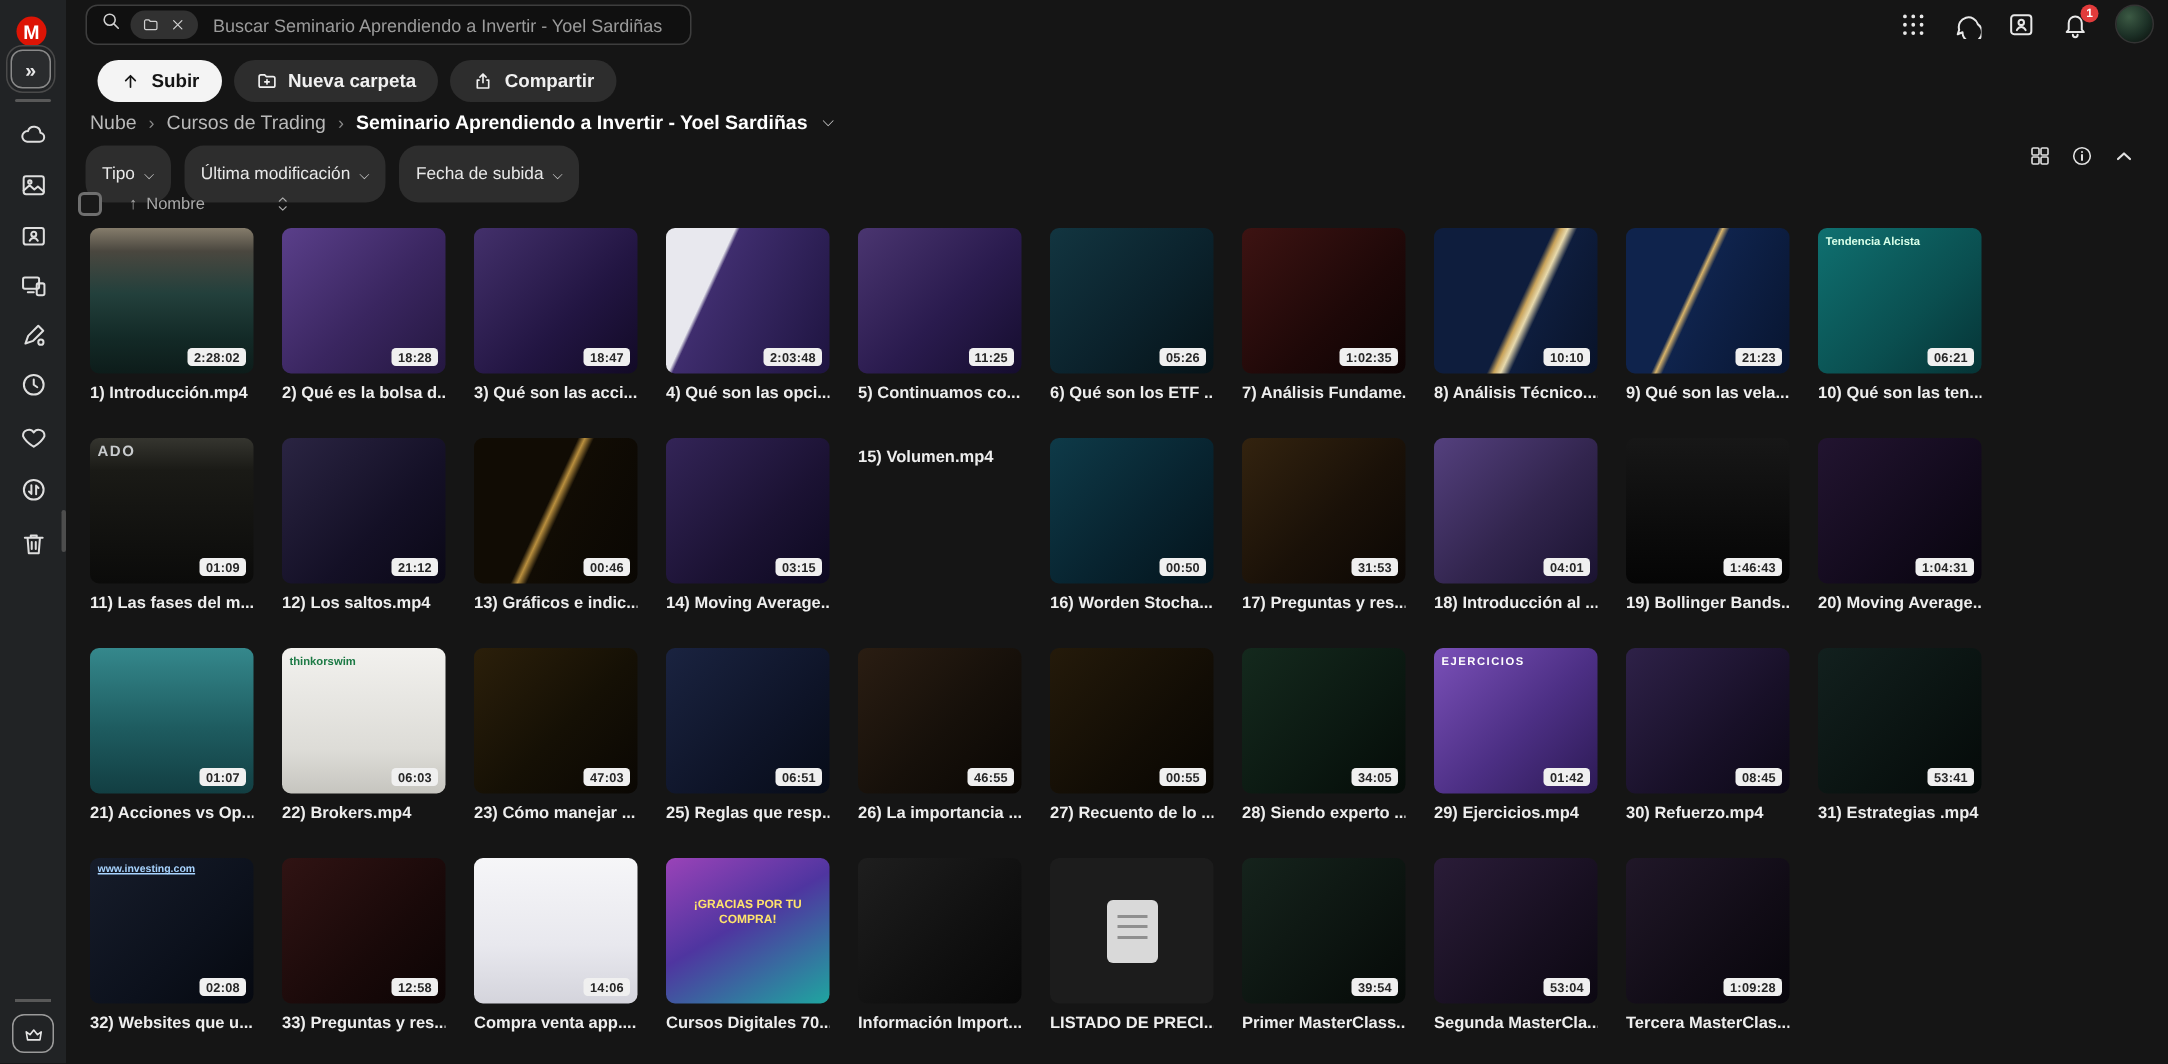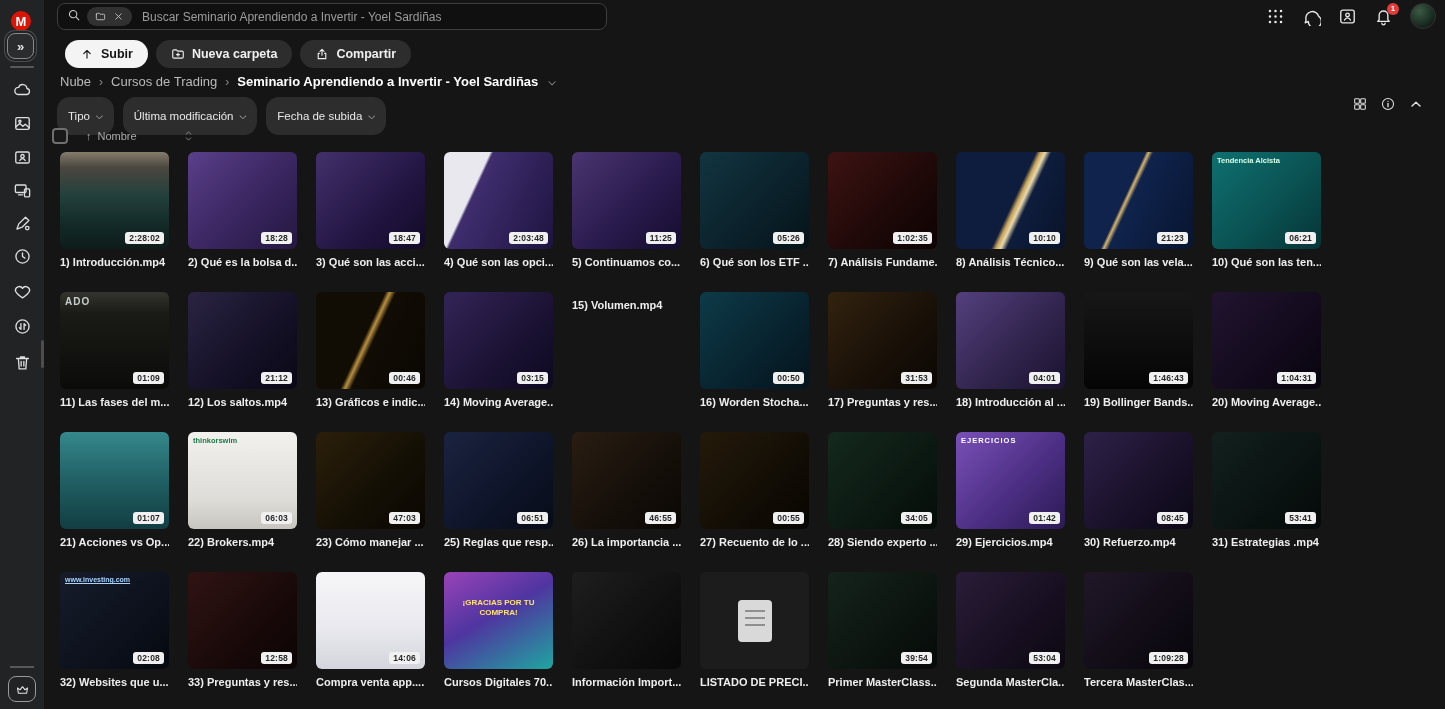--- a/index.html
+++ b/index.html
@@ -16,21 +16,21 @@
   .rail .rule { position:absolute; left:10px; width:24px; height:2px; background:#585858; border-radius:1px; }
   .side-btn { position:absolute; left:8px; width:28px; height:26px; display:flex; align-items:center; justify-content:center; }
   .side-btn svg { width:19px; height:19px; stroke:#dedede; fill:none; stroke-width:1.7; stroke-linecap:round; stroke-linejoin:round; }
   .resize-handle { position:absolute; left:41px; top:340px; width:3px; height:28px; border-radius:2px; background:#4d4d4d; }
   .crown-rule { position:absolute; left:10px; top:666px; width:24px; height:2px; background:#585858; }
   .crown-btn { position:absolute; left:8px; top:676px; width:28px; height:26px; border:1.5px solid #9a9a9a; border-radius:8px;
     display:flex; align-items:center; justify-content:center; }
   .crown-btn svg { width:15px; height:15px; stroke:#e5e5e5; fill:none; stroke-width:1.7; stroke-linejoin:round; }
 
   
-  .searchbox { position:absolute; left:57px; top:3px; width:550px; height:27px; background:#101010;
+  .searchbox { position:absolute; left:57px; top:3px; width:404px; height:27px; background:#101010;
     border:1px solid #3e3e3e; border-radius:8px; display:flex; align-items:center;justify-content:center; }
   .searchbox .mag { margin-left:9px; }
   .searchbox .mag svg, .chip svg { stroke:#cfcfcf; fill:none; stroke-width:1.8; stroke-linecap:round; }
   .searchbox .mag svg { width:14px; height:14px; }
   .chip { margin-left:6px; height:19px; background:#313131; border-radius:11px; display:flex; align-items:center; gap:7px; padding:0 8px; }
   .chip svg { width:11px; height:11px; }
   .search-input { flex:1; background:transparent; border:none; outline:none; color:#e8e8e8; font-size:12px; padding-left:10px;
     font-family:"Liberation Sans", sans-serif; }
   .search-input::placeholder { color:#9b9b9b; }
   .topicons { position:absolute; top:2px; right:9px; height:28px; display:flex; align-items:center; gap:17px; }

